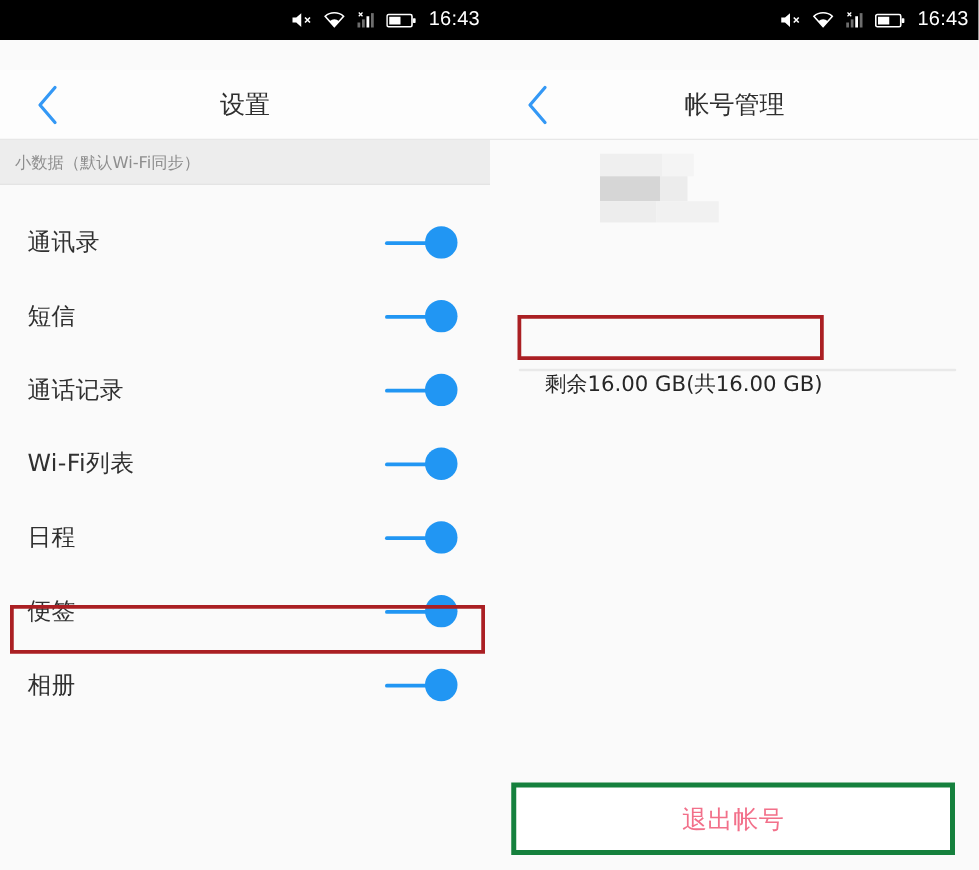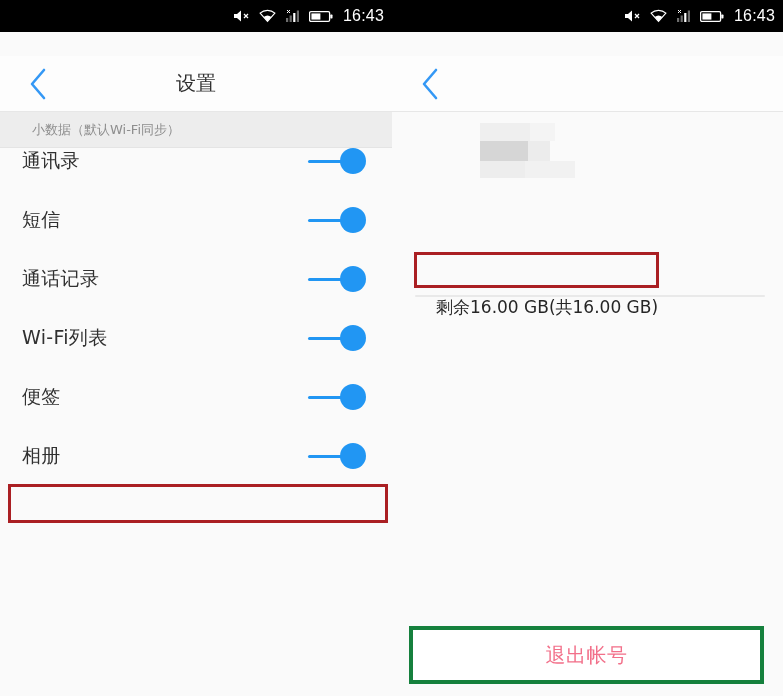--- a/index.html
+++ b/index.html
@@ -77,32 +77,32 @@
     color: #2f2f2f;
     font-family: "DejaVu Sans", sans-serif;
   }
 
   
   .section-header {
     height: 36px;
     background: #ededed;
     display: flex;
     align-items: center;
-    padding-left: 32px;
+    padding-left: 12px;
     font-size: 13px;
     color: #8e8e8e;
     font-family: "DejaVu Sans", sans-serif;
     border-bottom: 1px solid #e4e4e4;
   }
   .list { background: #fafafa; }
   .row {
     position: relative;
     height: 59px;
     display: flex;
-    align-items: flex-start;
+    align-items: flex-end;
     justify-content: space-between;
     padding: 0 26px 0 22px;
     background: #fafafa;
   }
   .row-label {
     font-size: 19px;
     color: #303030;
     font-family: "DejaVu Sans", sans-serif;
     letter-spacing: .3px;
   }
@@ -286,20 +286,27 @@
       </div>
 
       <div class="row">
         <span class="row-label">Wi-Fi列表</span>
         <span class="toggle on">
             <i class="track"></i>
             <i class="knob"></i>
           </span>
       </div>
 
+      <div class="row">
+        <span class="row-label">日程</span>
+        <span class="toggle on">
+            <i class="track"></i>
+            <i class="knob"></i>
+          </span>
+      </div>
 
 
     </div>
 
     <div class="list">
       <div class="row">
         <span class="row-label">便签</span>
         <span class="toggle on">
             <i class="track"></i>
             <i class="knob"></i>
@@ -350,20 +357,21 @@
       </span>
       <span class="sb-time">16:43</span>
     </div>
 
     <div class="navbar">
       <span class="back-btn">
         <svg width="22" height="34" viewBox="0 0 22 34">
           <path d="M17 3L5 17l12 14" fill="none" stroke="#3498f5" stroke-width="2.6" stroke-linecap="round" stroke-linejoin="round"></path>
         </svg>
       </span>
+      <div class="nav-title">帐号管理</div>
     </div>
 
     <div class="account-area">
 
       <div class="avatar-blur">
         <i class="b1"></i>
           <i class="b6"></i>
           <i class="b2"></i>
           <i class="b3"></i>
           <i class="b4"></i>

